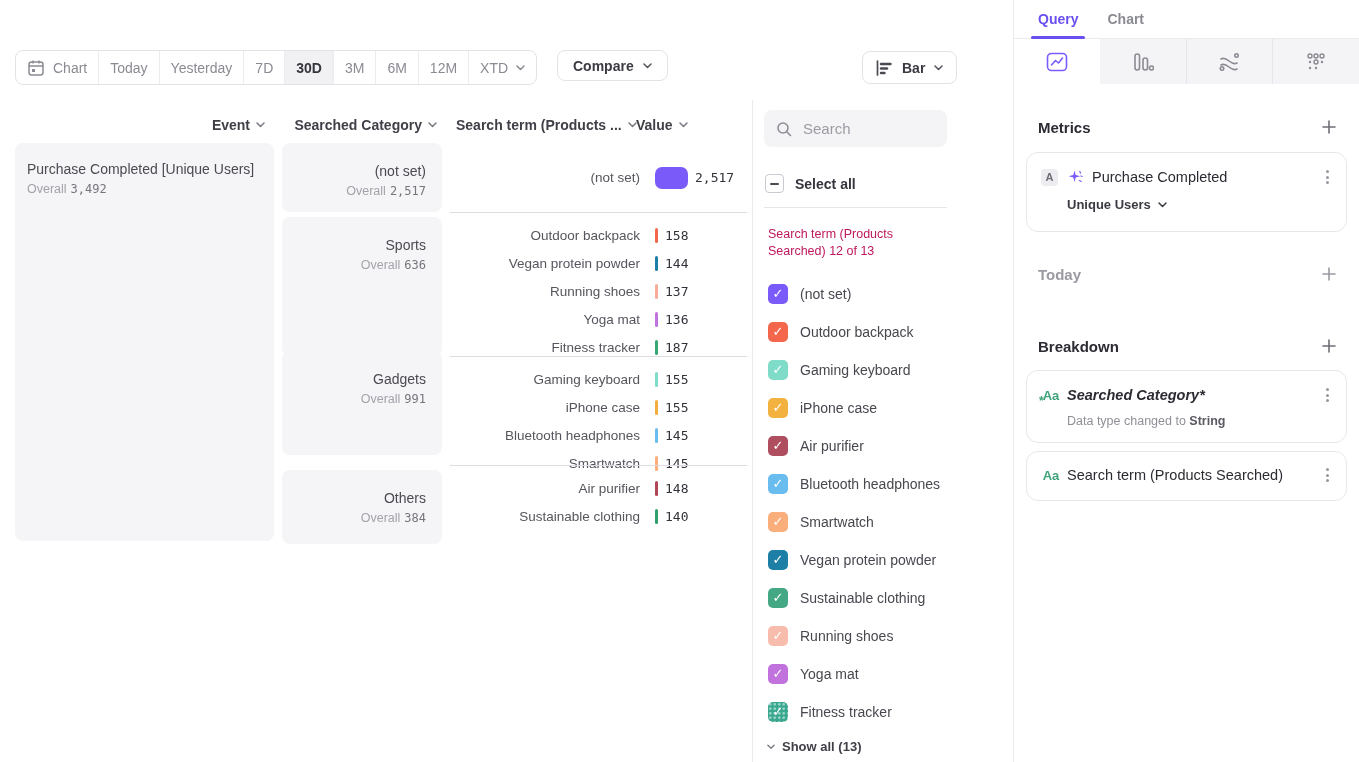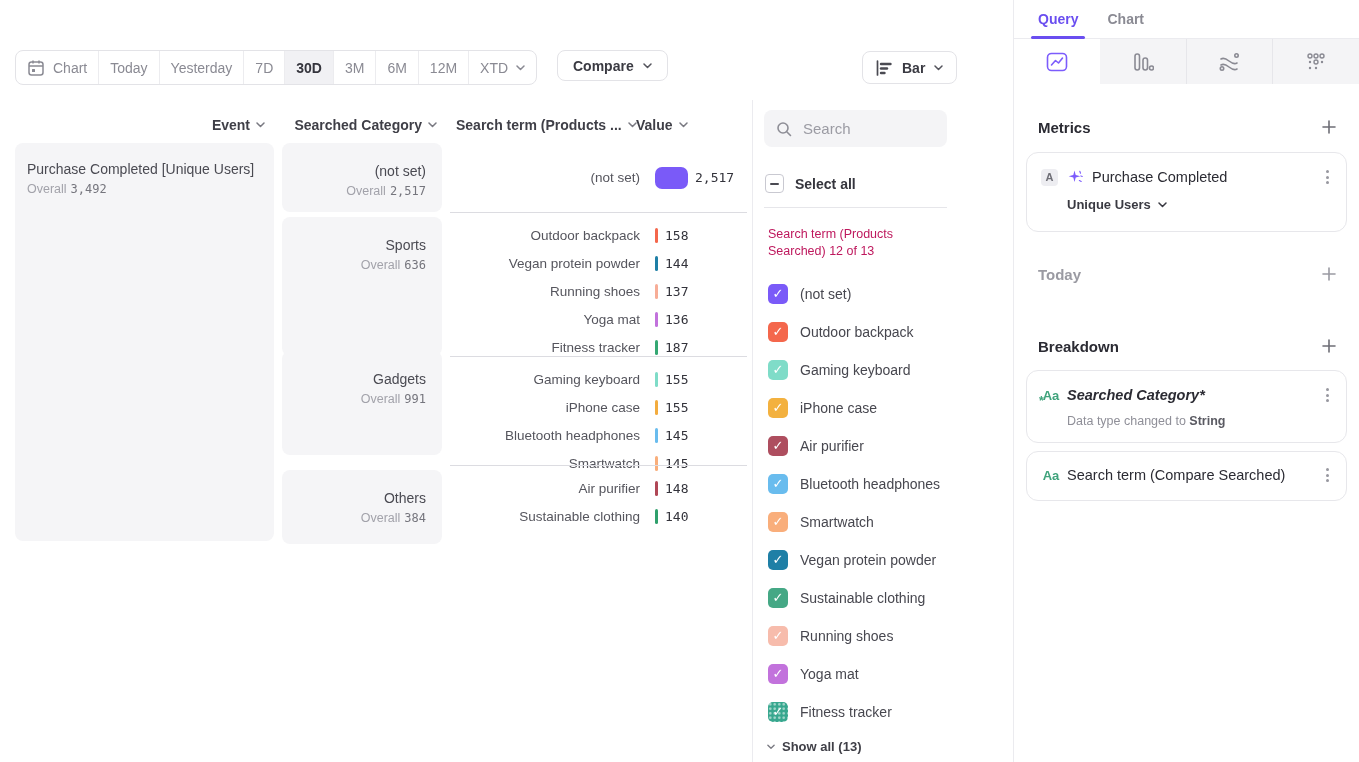--- a/index.html
+++ b/index.html
@@ -456,21 +456,21 @@
         </span>
     </div>
     <div class="bd-note">
       <span>Data type changed to </span><b>String</b>
     </div>
   </div>
 
   <div class="qcard bd-card2">
     <div class="qcard-row bd">
       <span class="aa-icon"><span>Aa</span></span>
-      <span class="bd-title">Search term (Compare Searched)</span>
+      <span class="bd-title">Search term (Products Searched)</span>
       <span class="kebab">
           <i></i>
           <i></i>
           <i></i>
         </span>
     </div>
   </div>
 </div>
 
 </body></html>

